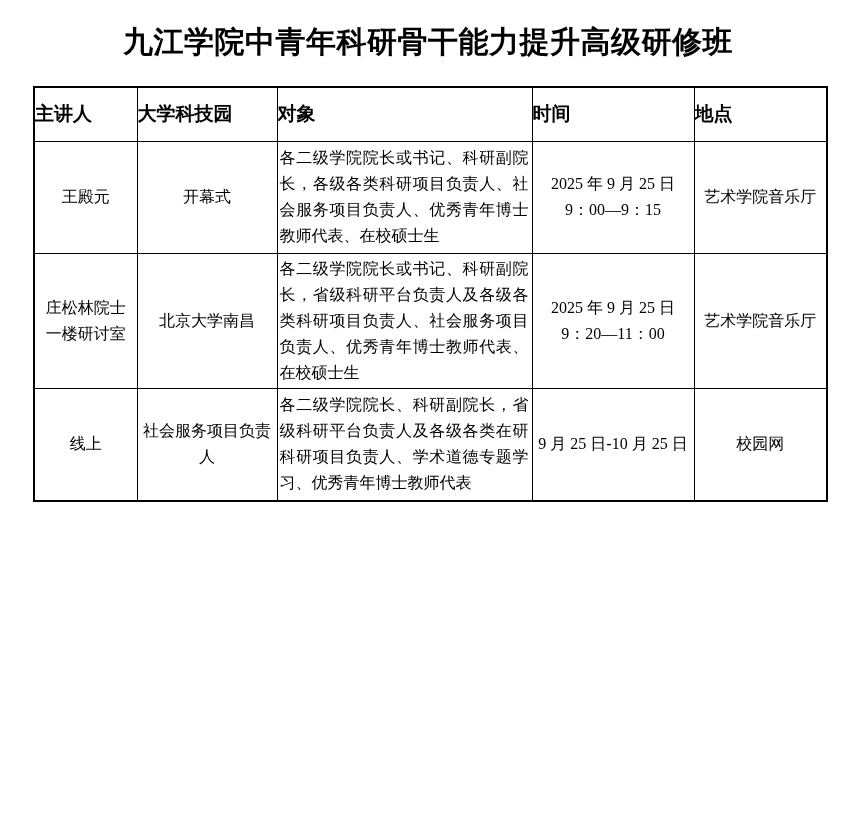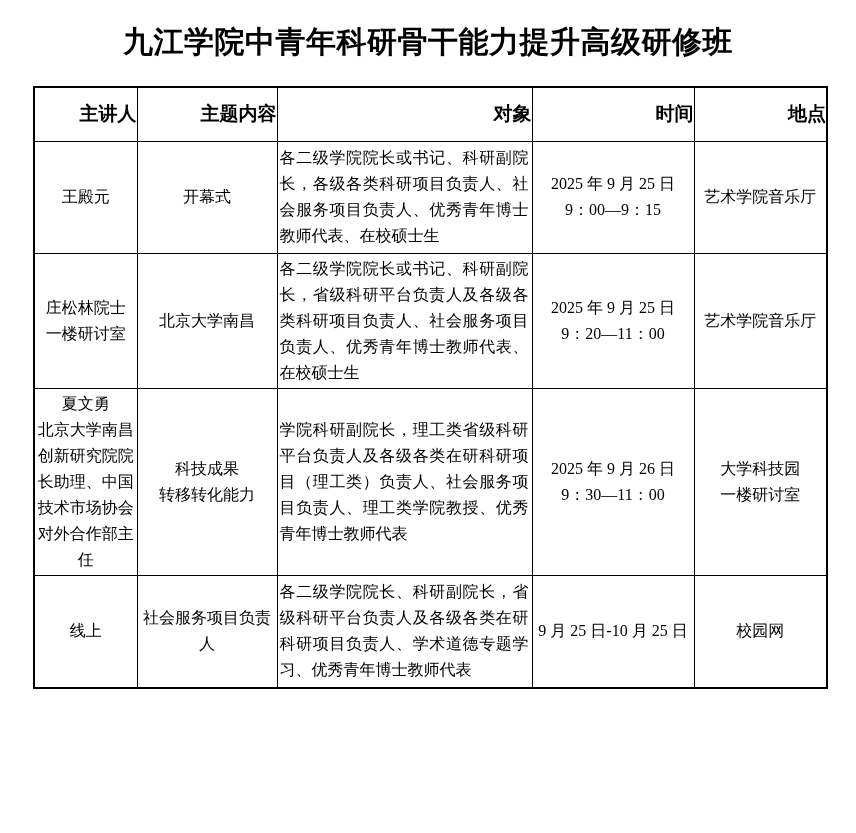--- a/index.html
+++ b/index.html
@@ -44,21 +44,21 @@
     vertical-align: middle;
     font-size: 16px;
     line-height: 26px;
     padding: 2px 3px;
     overflow: hidden;
   }
   thead tr { height: 54px; }
   th {
     font-size: 19px;
     font-weight: bold;
-    text-align: right;
+    text-align: left;
     padding: 0;
   }
   .c-speaker, .c-topic, .c-time, .c-location {
     text-align: center;
     white-space: pre-line;
     padding: 2px 1px;
   }
   .c-audience {
     text-align: justify;
     text-align-last: left;
@@ -81,21 +81,21 @@
     <colgroup>
       <col class="col-speaker">
       <col class="col-topic">
       <col class="col-audience">
       <col class="col-time">
       <col class="col-location">
     </colgroup>
     <thead>
       <tr>
         <th>主讲人</th>
-        <th>主题内容</th>
+        <th>大学科技园</th>
         <th>对象</th>
         <th>时间</th>
         <th>地点</th>
       </tr>
     </thead>
     <tbody>
       <tr class="r0">
         <td class="c-speaker">王殿元</td>
         <td class="c-topic">开幕式</td>
         <td class="c-audience">各二级学院院长或书记、科研副院长，各级各类科研项目负责人、社会服务项目负责人、优秀青年博士教师代表、在校硕士生</td>
@@ -105,36 +105,20 @@
       </tr>
       <tr class="r1">
         <td class="c-speaker">庄松林院士
 一楼研讨室</td>
         <td class="c-topic">北京大学南昌</td>
         <td class="c-audience">各二级学院院长或书记、科研副院长，省级科研平台负责人及各级各类科研项目负责人、社会服务项目负责人、优秀青年博士教师代表、在校硕士生</td>
         <td class="c-time">2025 年 9 月 25 日
 9：20—11：00</td>
         <td class="c-location">艺术学院音乐厅</td>
       </tr>
-      <tr class="r3">
-        <td class="c-speaker">夏文勇
-北京大学南昌
-创新研究院院
-长助理、中国
-技术市场协会
-对外合作部主
-任</td>
-        <td class="c-topic">科技成果
-转移转化能力</td>
-        <td class="c-audience">学院科研副院长，理工类省级科研平台负责人及各级各类在研科研项目（理工类）负责人、社会服务项目负责人、理工类学院教授、优秀青年博士教师代表</td>
-        <td class="c-time">2025 年 9 月 26 日
-9：30—11：00</td>
-        <td class="c-location">大学科技园
-一楼研讨室</td>
-      </tr>
       <tr class="r4">
         <td class="c-speaker">线上</td>
         <td class="c-topic">社会服务项目负责人</td>
         <td class="c-audience">各二级学院院长、科研副院长，省级科研平台负责人及各级各类在研科研项目负责人、学术道德专题学习、优秀青年博士教师代表</td>
         <td class="c-time">9 月 25 日-10 月 25 日</td>
         <td class="c-location">校园网</td>
       </tr>
     </tbody>
   </table>
 </div>

